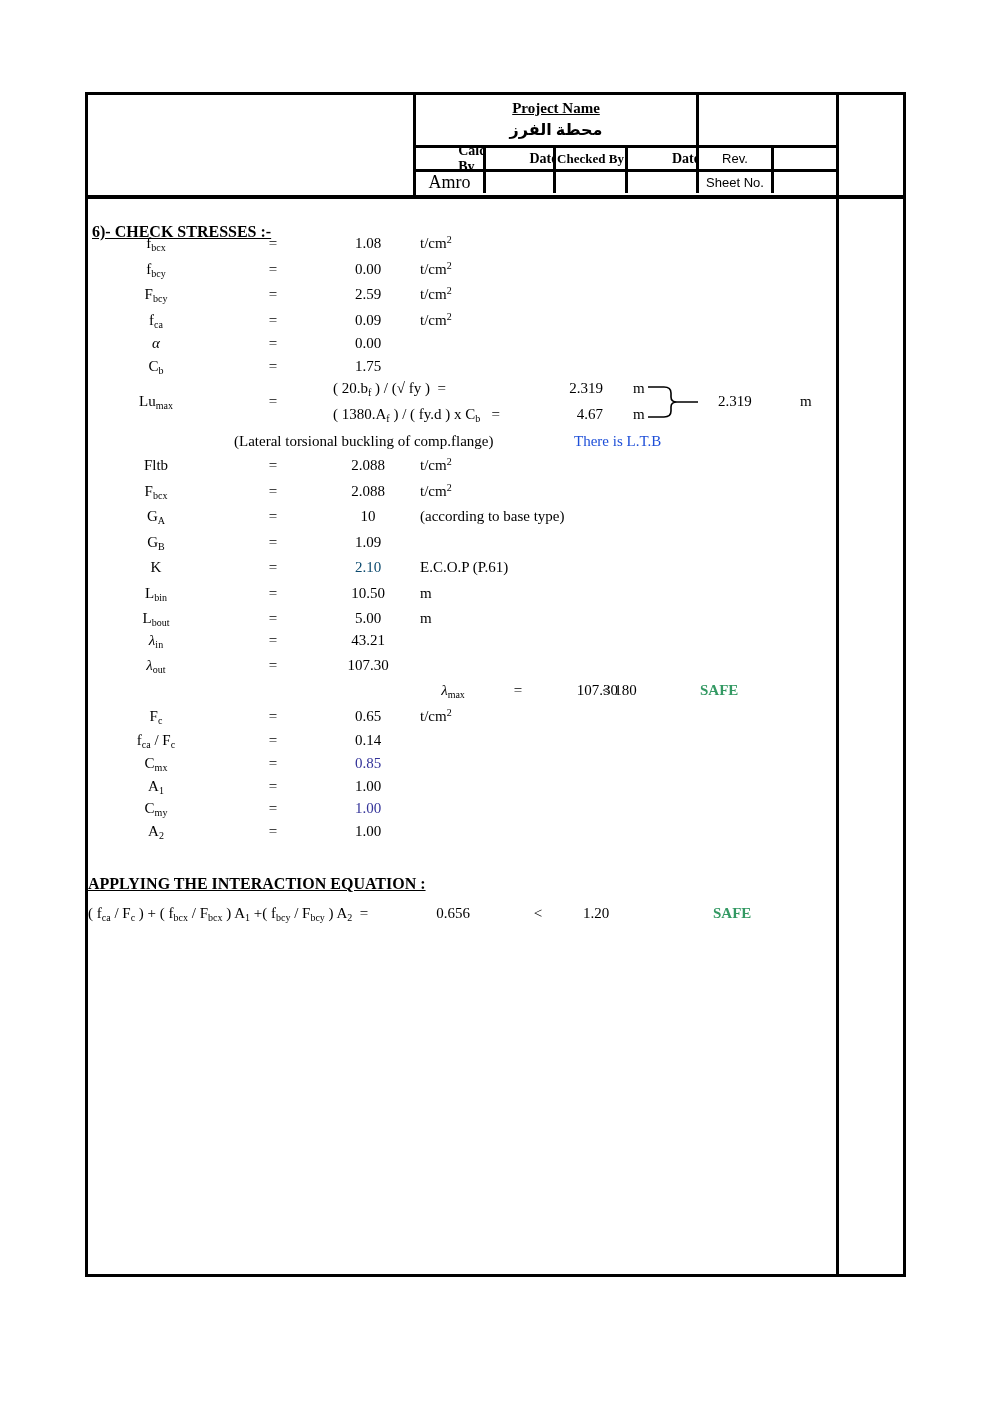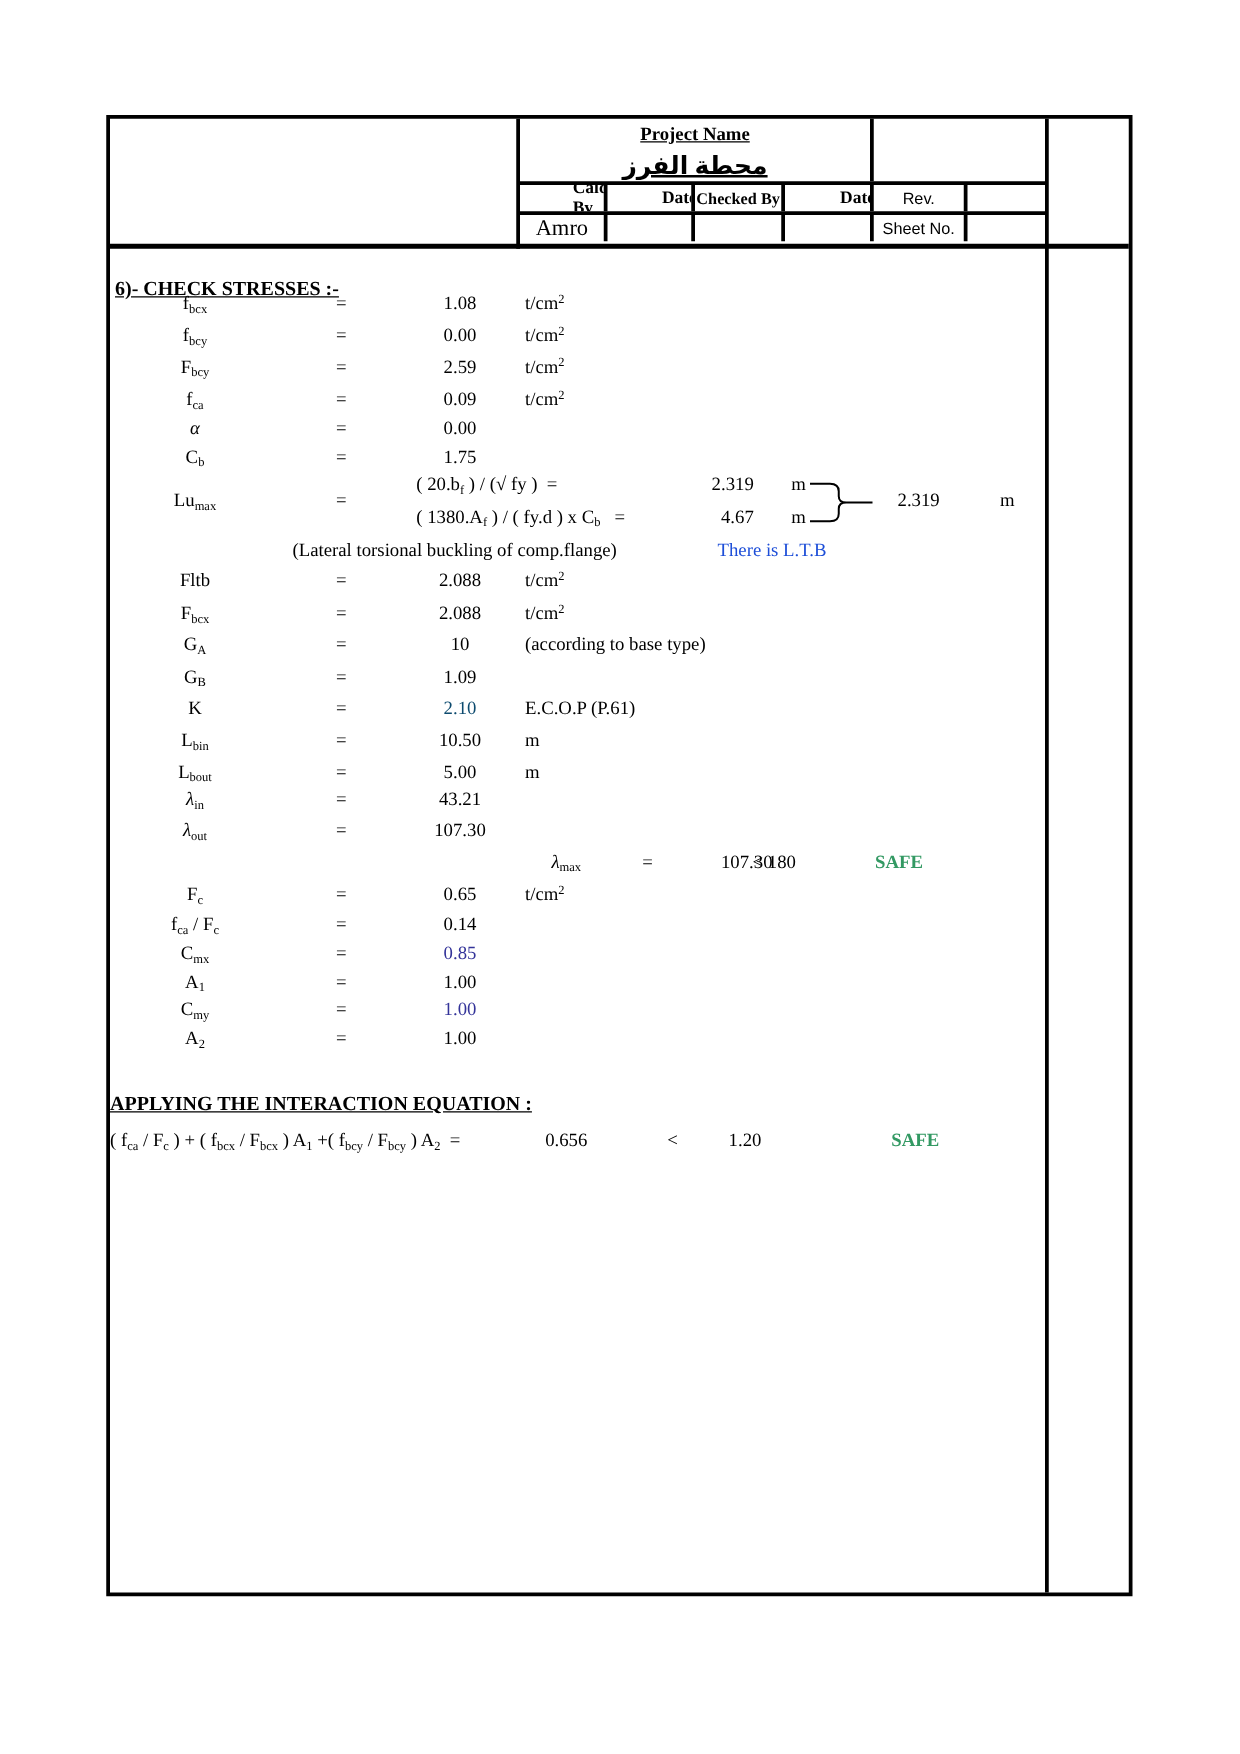--- a/index.html
+++ b/index.html
@@ -6,21 +6,21 @@
   body { width:992px; height:1403px; background:#ffffff; position:relative;
          font-family:"Liberation Serif","DejaVu Serif",serif; color:#000; }
   .outer-box { position:absolute; left:85px; top:92px; width:821px; height:1185px;
                border:3px solid #000; background:#fff; }
   .right-divider { position:absolute; left:748px; top:0; bottom:0; width:3px; background:#000; }
   .header-band { position:absolute; left:0; top:0; right:0; height:104px; border-bottom:4px solid #000; }
   .titleblock { position:absolute; left:325px; top:0; width:423px; height:104px; border-left:3px solid #000; }
   .tb-row1 { display:flex; height:53px; border-bottom:3px solid #000; }
   .tb-project { width:283px; border-right:3px solid #000; text-align:center; padding-top:5px; }
   .tb-project .pn { font-weight:bold; font-size:15px; text-decoration:underline; display:block; }
-  .tb-project .pn-ar { font-weight:bold; font-size:20px; text-decoration:underline; display:block; margin-top:3px;
+  .tb-project .pn-ar { font-weight:bold; font-size:16px; display:block; margin-top:3px;
                        font-family:"Liberation Serif","DejaVu Sans",serif; }
   .tb-jobref { flex:1; display:flex; align-items:center; justify-content:center;
                font-family:"Liberation Sans","DejaVu Sans",sans-serif; font-weight:bold; font-size:15px; }
   .tb-row2 { display:flex; height:24px; border-bottom:3px solid #000; }
   .tb-row3 { display:flex; height:21px; }
   .tb-cell { border-right:3px solid #000; display:flex; align-items:center; justify-content:center; overflow:hidden; }
   .tb-cell:last-child { border-right:none; }
   .w1{width:70px;} .w2{width:70px;} .w3{width:72px;} .w4{width:71px;} .w5{width:75px;} .w6{flex:1;}
   .serif-bold { font-weight:bold; font-size:14px;padding-left:48px; }
   .serif-bold-sm { font-weight:bold; font-size:13px; }

